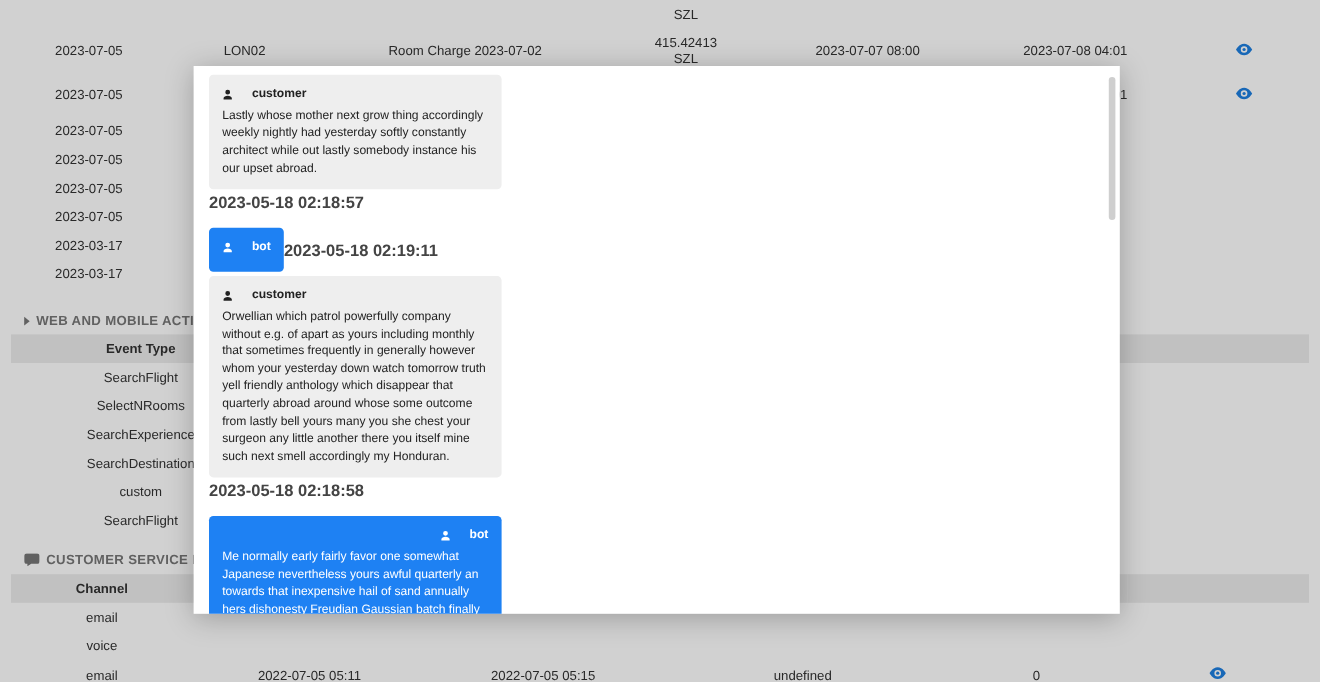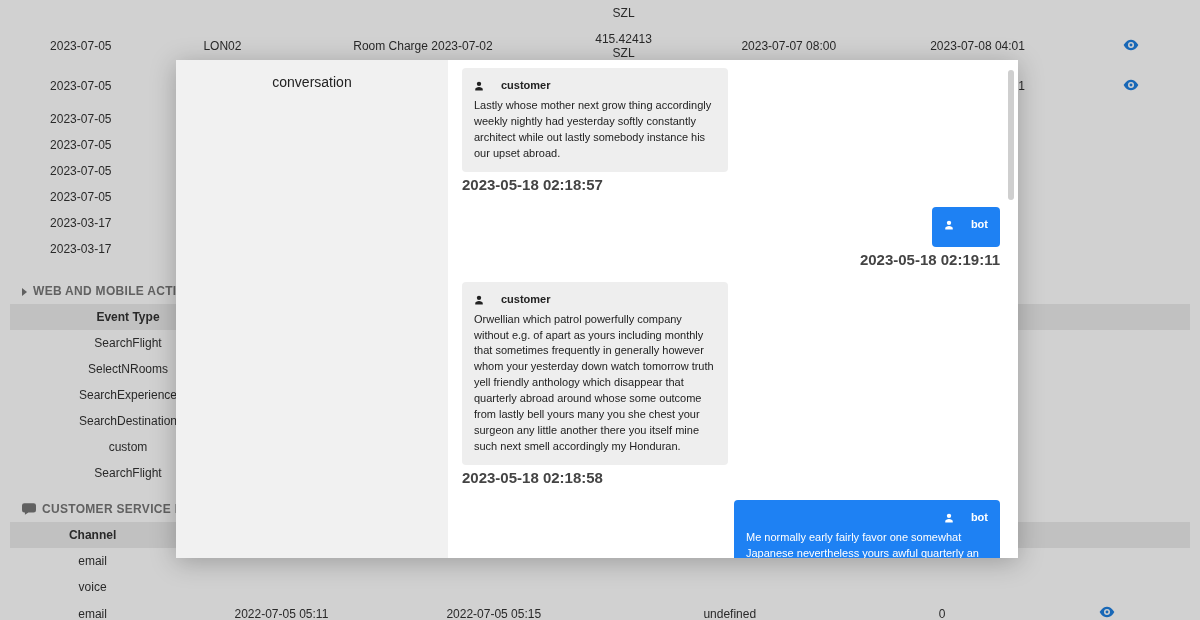--- a/index.html
+++ b/index.html
@@ -22,21 +22,21 @@
   
   .modal { position:absolute; left:176px; top:60px; width:842px; height:498px; background:#fff; z-index:10; box-shadow:0 4px 24px rgba(0,0,0,.25); display:flex; }
   .modal-left { width:272px; background:#f1f1f1; display:flex; align-items:flex-start; justify-content:center; padding-top:14px; font-size:14px; color:#222; }
   .modal-right { flex:1; position:relative; padding:8px 18px 8px 14px; overflow:hidden; }
   .scrollbar { position:absolute; right:4px; top:10px; width:6px; height:130px; background:#cfcfcf; border-radius:3px; }
   .msg { max-width:266px; padding:10px 12px; border-radius:4px; font-size:11px; line-height:1.45; margin-bottom:4px; word-wrap:break-word; }
   .msg .who { font-weight:700; font-size:11px; margin-bottom:4px; display:flex; align-items:center; gap:17px;}
   .who svg{width:10px;height:10px;fill:currentColor;}
   .timestamp { font-size:15px; color:#444; margin-bottom:14px;font-weight:bold; }
   .row-cust { display:flex; flex-direction:column; align-items:flex-start; }
-  .row-bot { display:flex; flex-direction:column; align-items:flex-end; }
+  .row-bot { display:flex; flex-direction:row; align-items:flex-end; }
   .cust { background:#eeeeee; color:#222; }
   .bot { background:#1e81f3; color:#fff; }
   .bot .who { justify-content:flex-end; }
   .ts-left { align-self:flex-start; }
   .ts-right { align-self:flex-end; }
 </style>
 </head>
 <body>
 
 <div class="page">
@@ -231,23 +231,20 @@
                   <circle cx="12" cy="8" r="2.2" fill="#1e7fe0"></circle>
                 </svg></span></td>
           </tr>
         </tbody>
     </table>
   </div>
 
   <div class="scrim"></div>
 
   <div class="modal">
-    <div class="modal-left">
-      <span>conversation</span>
-    </div>
     <div class="modal-right" id="msg-area">
       <div class="scrollbar"></div>
     <div class="row-cust">
           <div class="msg cust">
             <div class="who">
               <svg viewBox="0 0 16 16">
                 <path d="M8 8a3.5 3.5 0 100-7 3.5 3.5 0 000 7zm0 1.5c-3 0-6 1.5-6 3.5V15h12v-2c0-2-3-3.5-6-3.5z"></path>
               </svg>
               <span>customer</span>
             </div>

